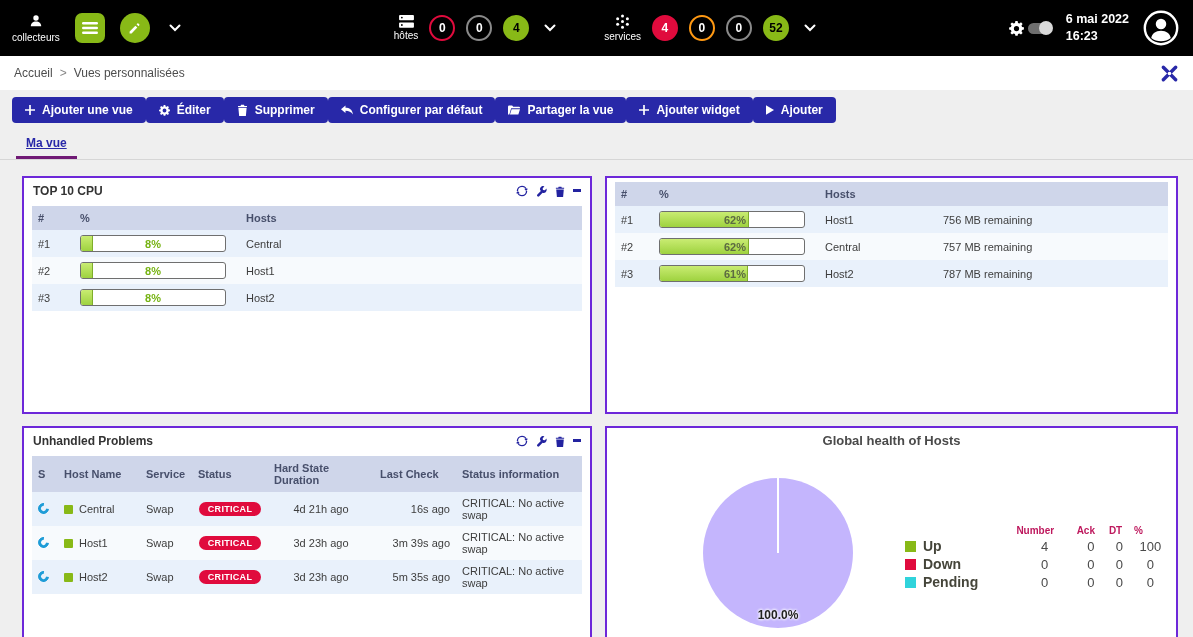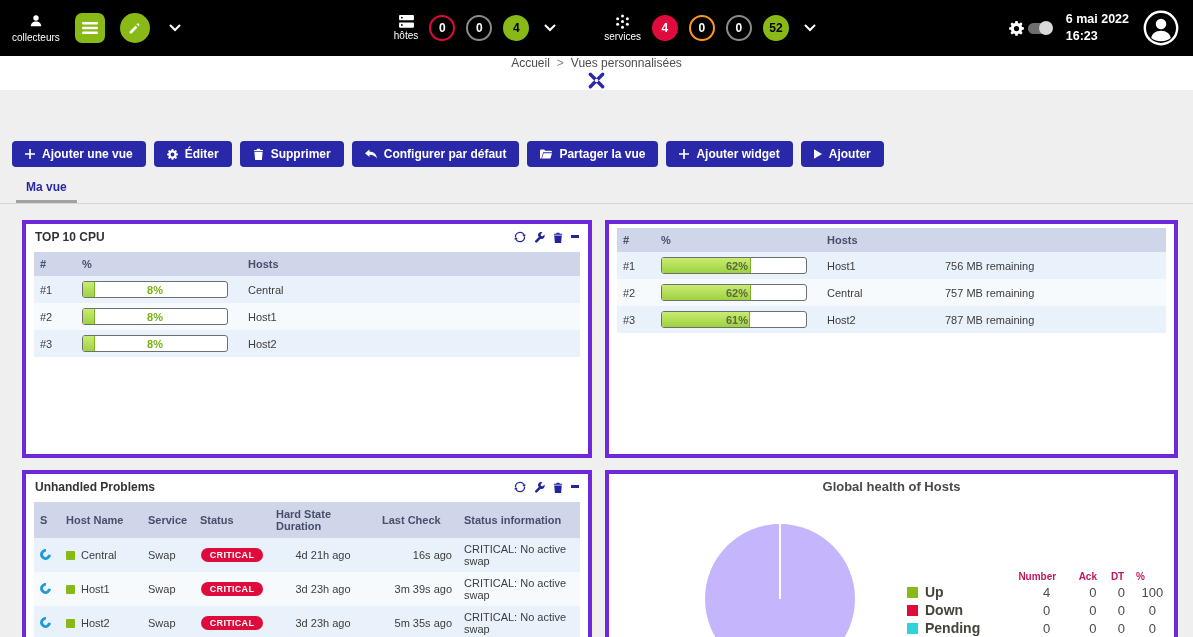--- a/index.html
+++ b/index.html
@@ -24,35 +24,35 @@
   .c-gray-o   { border-color:#8a8a8a; color:#fff; }
   .c-orange-o { border-color:#ff9913; color:#fff; }
   .c-green-f  { border-color:#88b917; background:#88b917; color:#000; }
   .c-red-f    { border-color:#e00b3d; background:#e00b3d; color:#fff; }
   .tb-right { display:flex; align-items:center; gap:14px; padding-right:14px; }
   .theme-toggle { display:flex; align-items:center; gap:4px; cursor:pointer; }
   .knob-track { width:24px; height:11px; background:#6e6e6e; border-radius:6px; position:relative; display:inline-block; }
   .knob { position:absolute; right:-1px; top:-2px; width:14px; height:14px; background:#d9d9d9; border-radius:50%; }
   .clock { font-size:12.5px; font-weight:bold; line-height:1.35; }
   
-  .breadcrumb-bar { height:34px; background:#fff; display:flex; align-items:center; justify-content:space-between; padding:0 14px;flex-direction:column; }
+  .breadcrumb-bar { height:34px; background:#fff; display:flex; align-items:center; justify-content:space-between; padding:0 14px; }
   .breadcrumb { font-size:12px; color:#4d4d4d; display:flex; align-items:center; gap:7px; }
   .breadcrumb .bc-link { cursor:pointer; }
   .breadcrumb .bc-sep { color:#888; }
   .tools-btn { cursor:pointer; display:flex; align-items:center; }
   
-  .toolbar { display:flex; gap:8px; padding:7px 0 5px 12px;margin-top:44px; }
+  .toolbar { display:flex; padding:7px 0 5px 12px; }
   .btn { display:flex; align-items:center; gap:7px; background:#2828a8; color:#fff; border:none; border-radius:4px; height:26px; padding:0 13px; font-weight:bold; font-size:12px; font-family:inherit; cursor:pointer; white-space:nowrap; }
   .btn svg { flex:0 0 auto; }
   
   .tabbar { border-bottom:1px solid #d6d6d6; padding-left:16px; margin-top:2px; }
-  .tab { display:inline-block; color:#2828a8; font-weight:bold; font-size:12px; padding:6px 10px 6px; border-bottom:3px solid #a3a3a3; cursor:pointer; }
+  .tab { display:inline-block; color:#2828a8; font-weight:bold; font-size:12px; padding:6px 10px 6px; border-bottom:3px solid #701a75; cursor:pointer;text-decoration:underline; }
   
   .grid { display:grid; grid-template-columns:570px 573px; column-gap:13px; row-gap:12px; padding:16px 15px 0 22px; }
-  .widget { background:#fff; border:4px solid #6d28d9; position:relative; }
+  .widget { background:#fff; border:2px solid #6d28d9; position:relative; }
   .h1 { height:238px; }
   .h2 { height:232px; }
   .w-head { display:flex; align-items:center; justify-content:space-between; padding:6px 9px 4px; }
   .w-title { font-size:12px; font-weight:bold; color:#333; }
   .w-actions { display:flex; align-items:center; gap:8px; color:#2323a0; }
   .w-actions .act { cursor:pointer; display:flex; align-items:flex-end; }
   .min-bar { width:8px; height:3px; background:#2323a0; display:inline-block; margin-bottom:1px; }
   
   table.data { border-collapse:collapse; margin:4px 8px 0; width:calc(100% - 16px); table-layout:fixed; }
   table.data th { background:#cfd6ea; color:#474f6b; font-size:11px; font-weight:bold; padding:6px 6px; text-align:left; }

